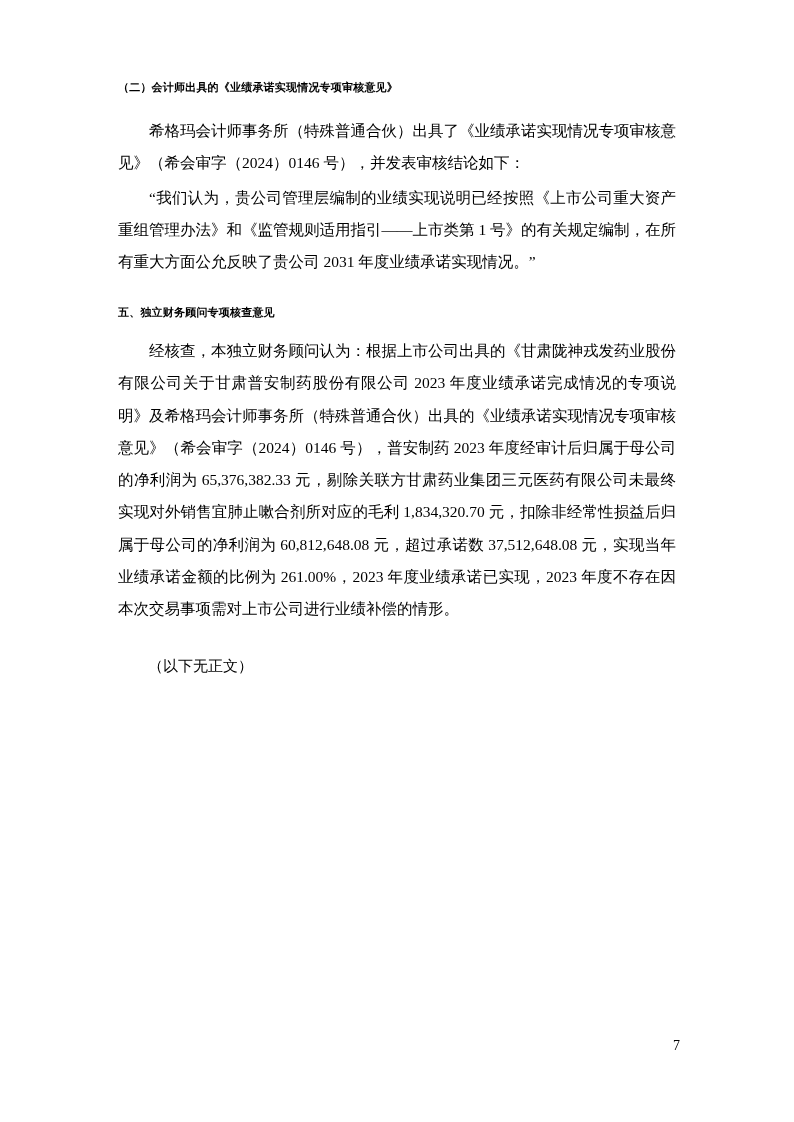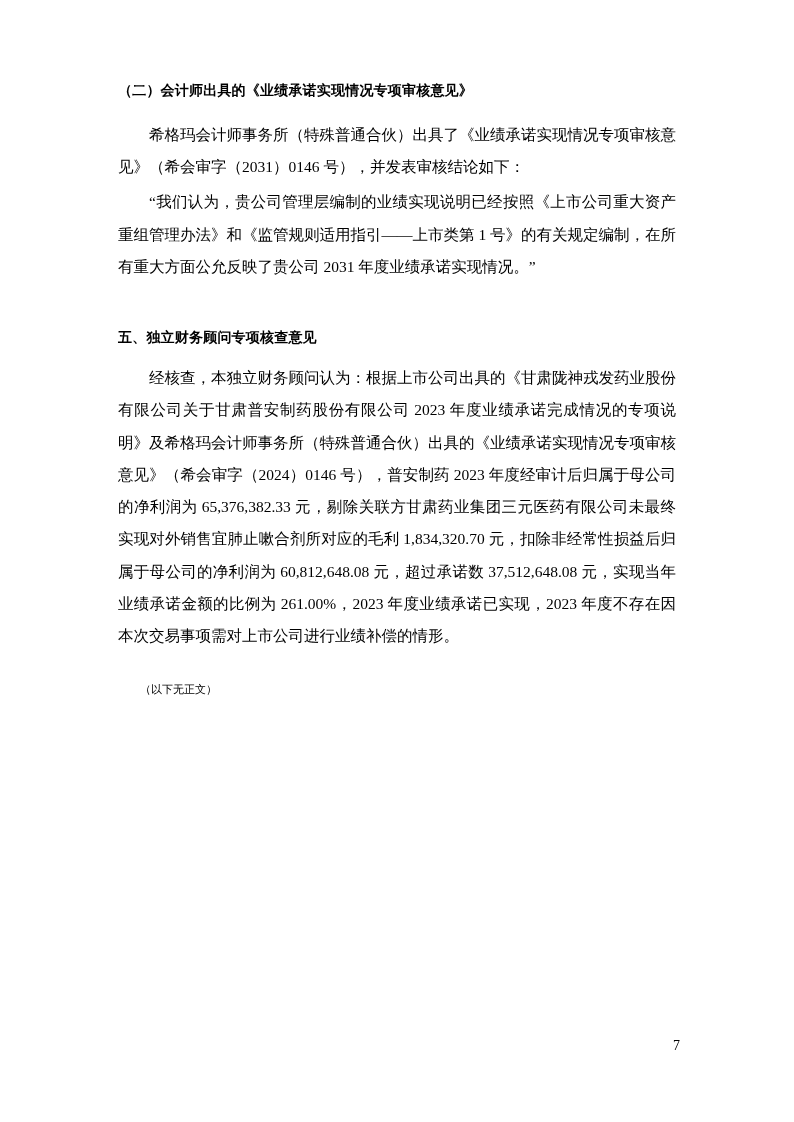--- a/index.html
+++ b/index.html
@@ -20,64 +20,64 @@
   }
   .content {
     position: absolute;
     left: 118px;
     top: 80px;
     width: 558px;
   }
   .h-section {
     font-family: "DejaVu Sans", "Liberation Sans", sans-serif;
     font-weight: bold;
-    font-size: 14px;
+    font-size: 11px;
     letter-spacing: 0.2px;
     margin: 0 0 18px 0;
     line-height: 1.5;
   }
   .h-section.second {
-    margin-top: 44px;
+    margin-top: 26px;
     margin-bottom: 14px;
   }
   p.para {
     margin: 0 0 3px 0;
     font-size: 15.5px;
     line-height: 2.08;
     text-align: justify;
     text-justify: inter-ideograph;
     text-indent: 2em;
     word-break: break-all;
   }
   .block-quote {
     margin-top: 14px;
   }
   .closing {
     margin-top: 26px;
-    font-size: 11px;
+    font-size: 15px;
     line-height: 2.08;
     text-indent: 2em;
   }
   .page-number {
     position: absolute;
     right: 114px;
     bottom: 68px;
     font-size: 14px;
     font-family: "Liberation Serif", "DejaVu Serif", serif;
   }
 </style>
 </head>
 <body>
 
 <div class="page">
   <div class="content">
 
     <h2 class="h-section">（二）会计师出具的《业绩承诺实现情况专项审核意见》</h2>
 
-    <p class="para">希格玛会计师事务所（特殊普通合伙）出具了《业绩承诺实现情况专项审核意见》（希会审字（2031）0146 号），并发表审核结论如下：</p>
+    <p class="para">希格玛会计师事务所（特殊普通合伙）出具了《业绩承诺实现情况专项审核意见》（希会审字（2024）0146 号），并发表审核结论如下：</p>
 
     <p class="para block-quote">“我们认为，贵公司管理层编制的业绩实现说明已经按照《上市公司重大资产重组管理办法》和《监管规则适用指引——上市类第 1 号》的有关规定编制，在所有重大方面公允反映了贵公司 2031 年度业绩承诺实现情况。”</p>
 
     <h2 class="h-section second">五、独立财务顾问专项核查意见</h2>
 
     <p class="para">经核查，本独立财务顾问认为：根据上市公司出具的《甘肃陇神戎发药业股份有限公司关于甘肃普安制药股份有限公司 2023 年度业绩承诺完成情况的专项说明》及希格玛会计师事务所（特殊普通合伙）出具的《业绩承诺实现情况专项审核意见》（希会审字（2024）0146 号），普安制药 2023 年度经审计后归属于母公司的净利润为 65,376,382.33 元，剔除关联方甘肃药业集团三元医药有限公司未最终实现对外销售宜肺止嗽合剂所对应的毛利 1,834,320.70 元，扣除非经常性损益后归属于母公司的净利润为 60,812,648.08 元，超过承诺数 37,512,648.08 元，实现当年业绩承诺金额的比例为 261.00%，2023 年度业绩承诺已实现，2023 年度不存在因本次交易事项需对上市公司进行业绩补偿的情形。</p>
 
     <div class="closing">（以下无正文）</div>
   </div>
 

